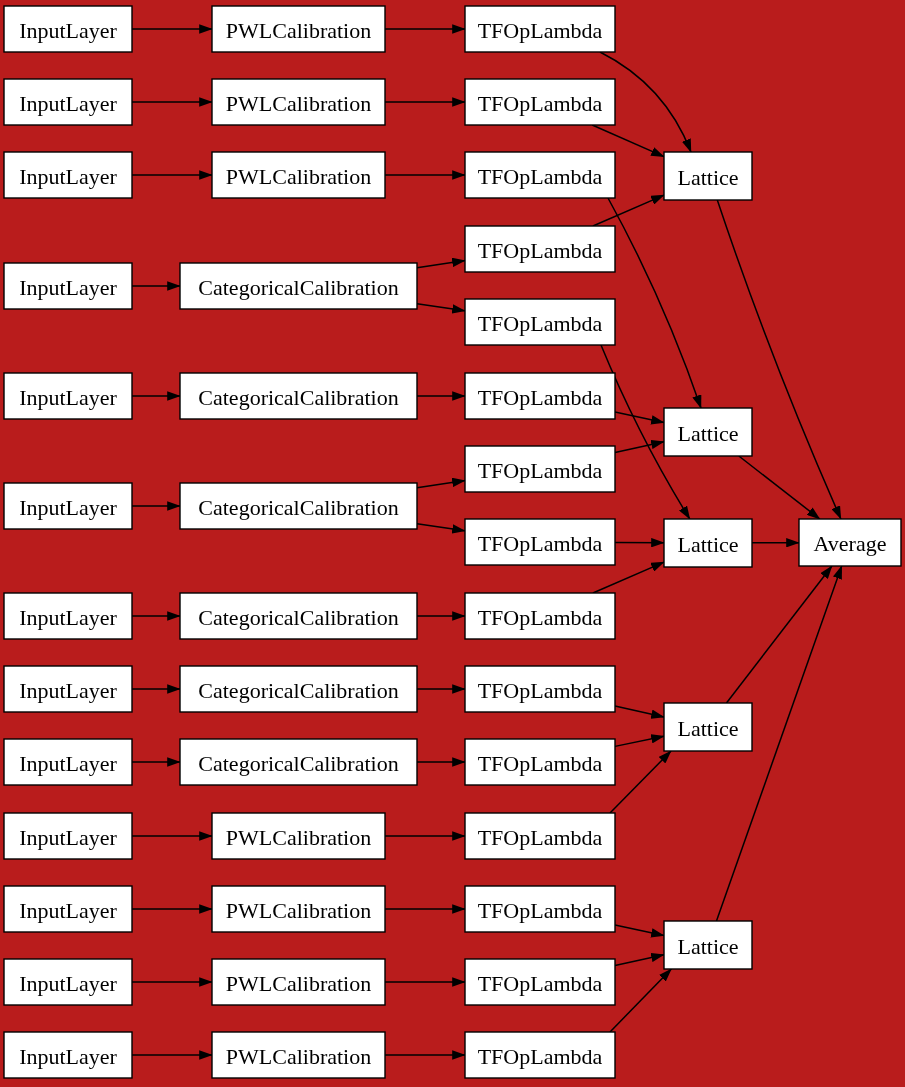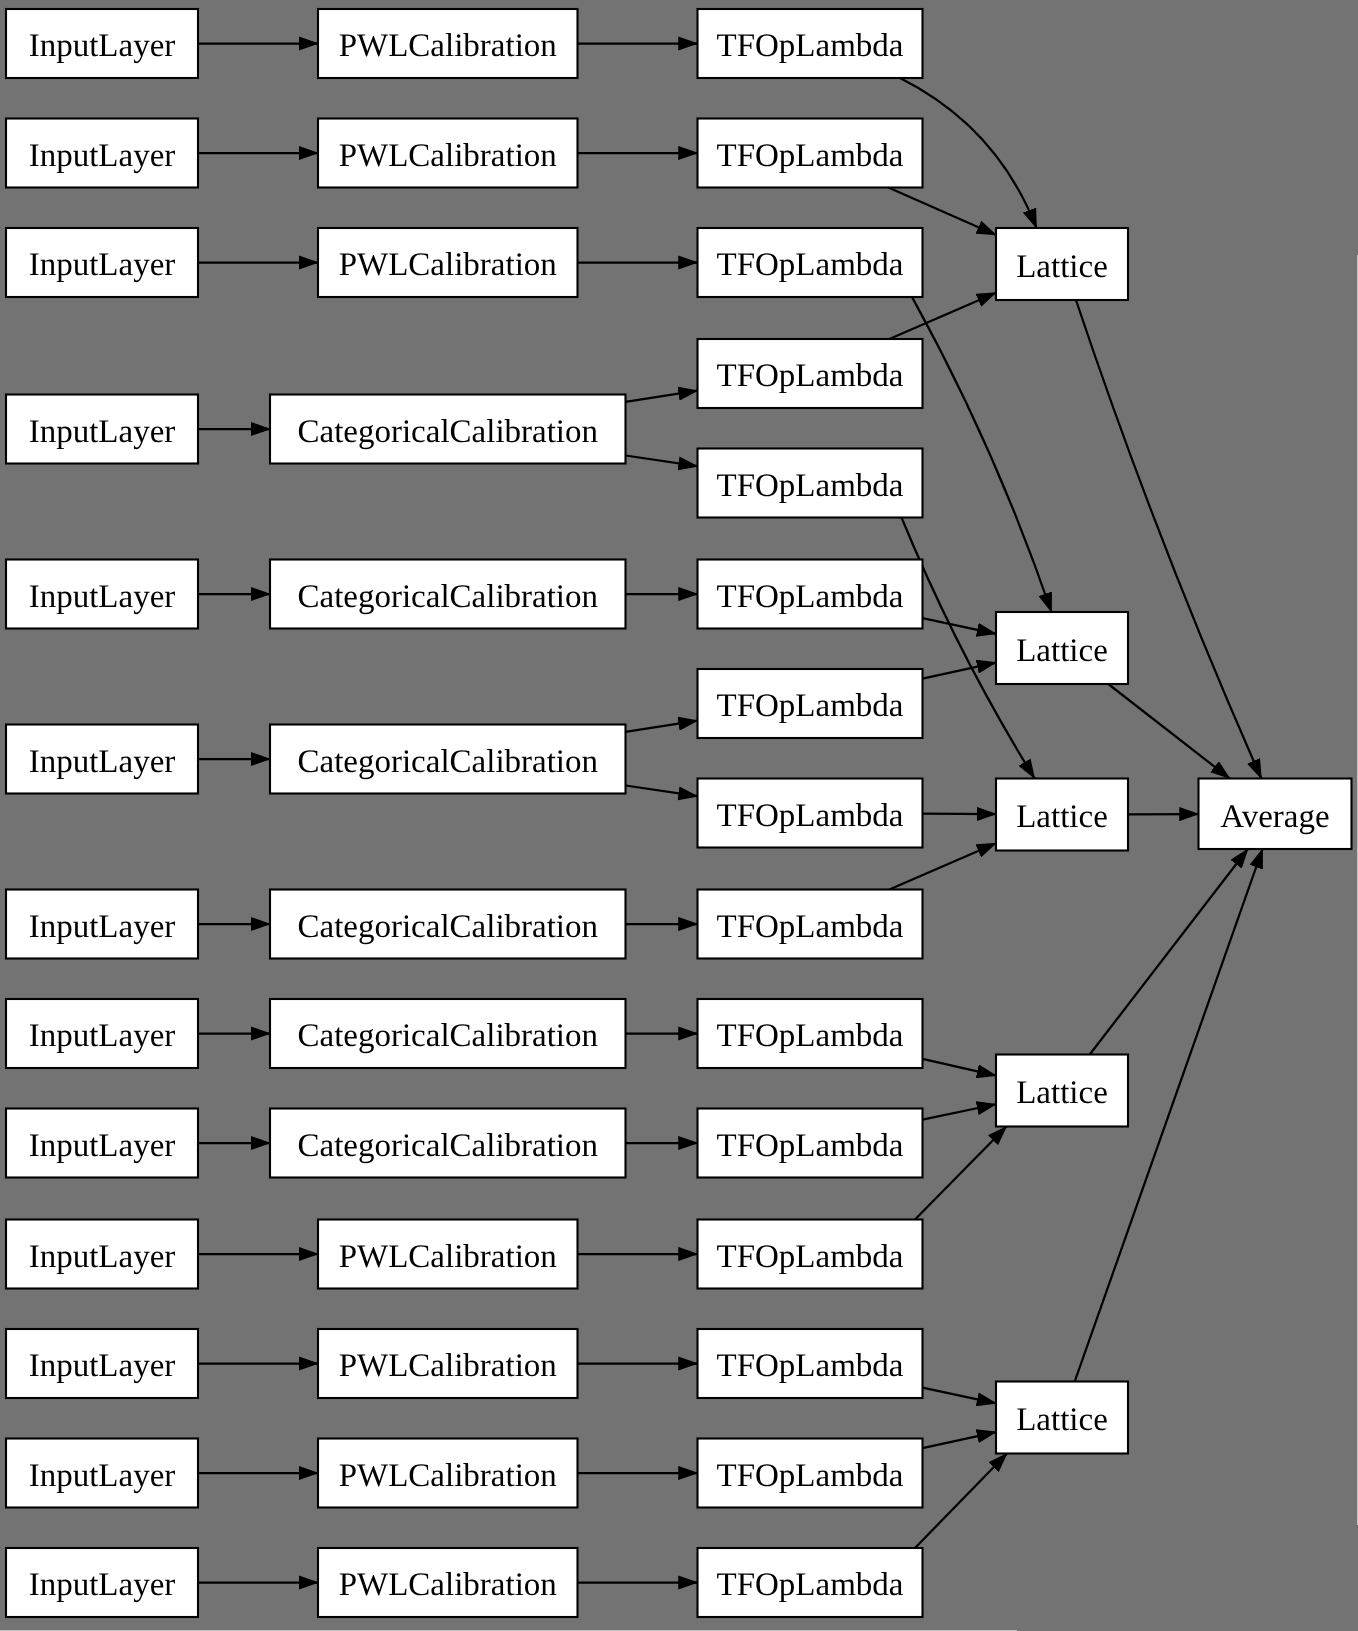--- a/index.html
+++ b/index.html
@@ -4,21 +4,21 @@
 <style>
   html, body {
     margin: 0;
     padding: 0;
     background: #ffffff;
   }
   .canvas-wrap {
     position: relative;
     width: 905px;
     height: 1087px;
-    background: #737373;
+    background: #b91c1c;
     overflow: hidden;
   }
   svg text.node-label {
     font-family: "Liberation Serif", "DejaVu Serif", serif;
     font-size: 22px;
     fill: #000000;
   }
   svg rect.node-box {
     fill: #ffffff;
     stroke: #000000;

